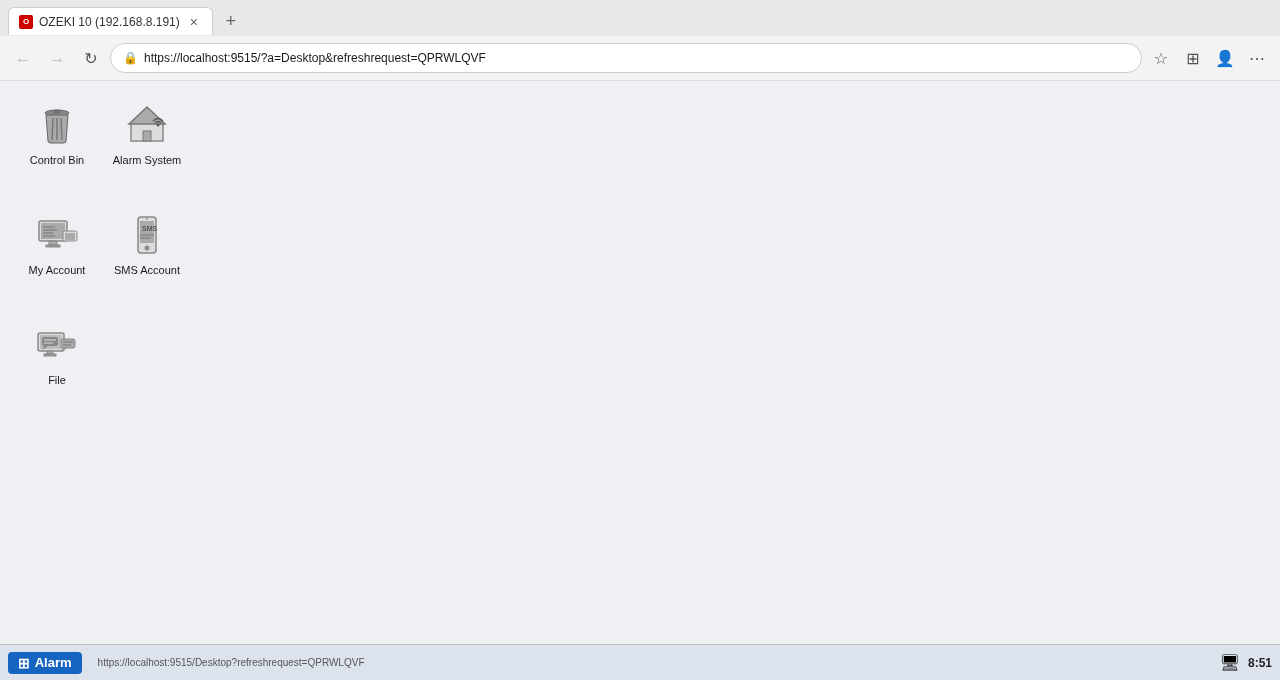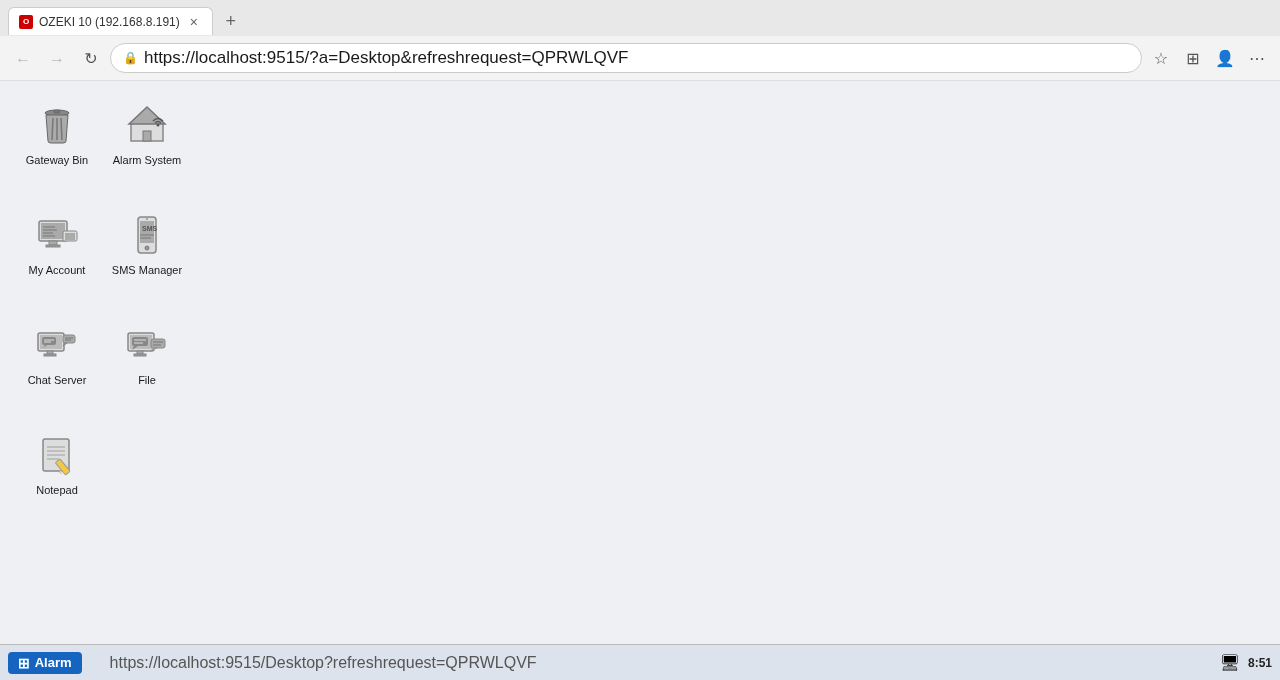--- a/index.html
+++ b/index.html
@@ -12,36 +12,36 @@
     .tab-favicon { width: 14px; height: 14px; margin-right: 6px; background: #cc0000; border-radius: 2px; display: flex; align-items: center; justify-content: center; color: white; font-size: 8px; font-weight: bold; flex-shrink: 0; }
     .tab-title { flex: 1; overflow: hidden; text-overflow: ellipsis; white-space: nowrap; }
     .tab-close { margin-left: 6px; color: #666; font-size: 14px; cursor: pointer; width: 16px; height: 16px; display: flex; align-items: center; justify-content: center; border-radius: 50%; }
     .tab-add { width: 28px; height: 28px; display: flex; align-items: center; justify-content: center; margin-left: 4px; color: #666; font-size: 18px; cursor: pointer; border-radius: 50%; }
 
     .nav-bar { display: flex; align-items: center; padding: 4px 8px; background: #f3f3f3; height: 44px; gap: 4px; }
     .nav-btn { width: 30px; height: 30px; display: flex; align-items: center; justify-content: center; cursor: pointer; border-radius: 50%; color: #555; font-size: 16px; border: none; background: transparent; }
     .nav-btn.disabled { color: #bbb; cursor: default; }
     .address-bar { flex: 1; display: flex; align-items: center; background: #fff; border: 1px solid #ccc; border-radius: 20px; padding: 0 12px; height: 30px; font-size: 13px; color: #333; }
     .address-bar-icon { color: #666; margin-right: 6px; font-size: 12px; }
-    .address-text { flex: 1; font-size: 17px; color: #1a1a1a; }
+    .address-text { flex: 1; font-size: 12px; color: #1a1a1a; }
     .nav-actions { display: flex; gap: 2px; }
 
     
     .desktop { flex: 1; background: #eef0f3; padding: 12px; overflow: hidden; position: relative; }
     .desktop-grid { display: grid; grid-template-columns: 90px 90px; grid-template-rows: repeat(5, 110px); gap: 0; }
 
     .desktop-icon { display: flex; flex-direction: column; align-items: center; cursor: pointer; padding: 8px 4px; border-radius: 4px; width: 90px; }
     .icon-img { width: 48px; height: 48px; display: flex; align-items: center; justify-content: center; margin-bottom: 4px; }
     .icon-label { font-size: 11px; color: #1a1a1a; text-align: center; line-height: 1.3; }
 
     
     .taskbar { height: 36px; background: #dce3ed; border-top: 1px solid #bbb; display: flex; align-items: center; padding: 0 8px; flex-shrink: 0; justify-content: space-between; }
     .start-btn { display: flex; align-items: center; gap: 5px; background: #1565c0; color: white; border: none; border-radius: 4px; padding: 3px 10px; cursor: pointer; font-size: 13px; font-weight: bold; }
     .start-btn-icon { font-size: 14px; }
-    .taskbar-status { font-size: 16px; color: #555; flex: 1; padding-left: 28px; }
+    .taskbar-status { font-size: 10px; color: #555; flex: 1; padding-left: 16px; }
     .taskbar-right { display: flex; align-items: center; gap: 8px; }
     .taskbar-clock { font-size: 12px; color: #222; font-weight: 700; }
 
     
     svg { width: 44px; height: 44px; }
   </style>
 </head>
 <body>
 
 <div class="browser-chrome">
@@ -89,21 +89,21 @@
 
           <path d="M11 12 L13 38 Q13 40 16 40 L28 40 Q31 40 31 38 L33 12 Z" fill="#aaa" stroke="#666" stroke-width="1"></path>
 
           <line x1="18" y1="15" x2="17" y2="37" stroke="#777" stroke-width="1.5"></line>
           <line x1="22" y1="15" x2="22" y2="37" stroke="#777" stroke-width="1.5"></line>
           <line x1="26" y1="15" x2="27" y2="37" stroke="#777" stroke-width="1.5"></line>
 
           <rect x="19" y="7" width="6" height="3" rx="1" fill="#777" stroke="#555" stroke-width="0.5"></rect>
         </svg>
       </div>
-      <span class="icon-label">Gateway Bin</span>
+      <span class="icon-label">Control Bin</span>
     </div>
 
     <div class="desktop-icon">
       <div class="icon-img">
         <svg viewBox="0 0 44 44" fill="none" xmlns="http://www.w3.org/2000/svg">
 
           <polygon points="22,6 38,20 38,38 6,38 6,20" fill="#ddd" stroke="#888" stroke-width="1.5"></polygon>
 
           <polygon points="22,4 40,21 4,21" fill="#aaa" stroke="#777" stroke-width="1.5"></polygon>
 
@@ -149,46 +149,23 @@
           <text x="17" y="18" font-size="7" fill="#555" font-weight="bold" font-family="Arial">SMS</text>
 
           <line x1="15" y1="22" x2="29" y2="22" stroke="#777" stroke-width="1"></line>
           <line x1="15" y1="25" x2="26" y2="25" stroke="#777" stroke-width="1"></line>
 
           <circle cx="22" cy="35" r="2" fill="#999" stroke="#777" stroke-width="1"></circle>
 
           <circle cx="22" cy="6" r="1" fill="#999"></circle>
         </svg>
       </div>
-      <span class="icon-label">SMS Manager</span>
-    </div>
-
-    <div class="desktop-icon">
-      <div class="icon-img">
-        <svg viewBox="0 0 44 44" fill="none" xmlns="http://www.w3.org/2000/svg">
-
-          <rect x="3" y="10" width="26" height="18" rx="2" fill="#ddd" stroke="#888" stroke-width="1.5"></rect>
-          <rect x="5" y="12" width="22" height="14" fill="#bbb"></rect>
-
-          <rect x="12" y="28" width="6" height="3" fill="#aaa" stroke="#888" stroke-width="1"></rect>
-          <rect x="9" y="31" width="12" height="2" fill="#999" stroke="#888" stroke-width="1"></rect>
-
-          <rect x="7" y="14" width="14" height="8" rx="2" fill="#888"></rect>
-          <polygon points="10,22 8,25 12,22" fill="#888"></polygon>
-          <line x1="9" y1="17" x2="19" y2="17" stroke="#ddd" stroke-width="1"></line>
-          <line x1="9" y1="19" x2="16" y2="19" stroke="#ddd" stroke-width="1"></line>
-
-          <rect x="28" y="12" width="12" height="8" rx="2" fill="#aaa" stroke="#888" stroke-width="1"></rect>
-          <polygon points="30,20 28,23 32,20" fill="#aaa" stroke="#888" stroke-width="1"></polygon>
-          <line x1="30" y1="15" x2="38" y2="15" stroke="#777" stroke-width="1"></line>
-          <line x1="30" y1="17" x2="36" y2="17" stroke="#777" stroke-width="1"></line>
-        </svg>
-      </div>
-      <span class="icon-label">Chat Server</span>
-    </div>
+      <span class="icon-label">SMS Account</span>
+    </div>
+
 
 
     <div class="desktop-icon">
       <div class="icon-img">
         <svg viewBox="0 0 44 44" fill="none" xmlns="http://www.w3.org/2000/svg">
 
           <rect x="3" y="10" width="26" height="18" rx="2" fill="#ddd" stroke="#888" stroke-width="1.5"></rect>
           <rect x="5" y="12" width="22" height="14" fill="#bbb"></rect>
 
           <rect x="12" y="28" width="6" height="3" fill="#aaa" stroke="#888" stroke-width="1"></rect>
@@ -201,37 +178,20 @@
 
           <rect x="26" y="16" width="14" height="9" rx="2" fill="#aaa" stroke="#888" stroke-width="1"></rect>
           <polygon points="28,25 26,28 32,25" fill="#aaa" stroke="#888" stroke-width="0.5"></polygon>
           <line x1="28" y1="19" x2="38" y2="19" stroke="#777" stroke-width="1"></line>
           <line x1="28" y1="22" x2="36" y2="22" stroke="#777" stroke-width="1"></line>
         </svg>
       </div>
       <span class="icon-label">File</span>
     </div>
 
-    <div class="desktop-icon">
-      <div class="icon-img">
-        <svg viewBox="0 0 44 44" fill="none" xmlns="http://www.w3.org/2000/svg">
-
-          <rect x="8" y="6" width="26" height="32" rx="2" fill="#ddd" stroke="#888" stroke-width="1.5"></rect>
-
-          <line x1="12" y1="14" x2="30" y2="14" stroke="#aaa" stroke-width="1.2"></line>
-          <line x1="12" y1="18" x2="30" y2="18" stroke="#aaa" stroke-width="1.2"></line>
-          <line x1="12" y1="22" x2="30" y2="22" stroke="#aaa" stroke-width="1.2"></line>
-          <line x1="12" y1="26" x2="24" y2="26" stroke="#aaa" stroke-width="1.2"></line>
-
-          <rect x="24" y="24" width="6" height="16" rx="1" fill="#f5c842" stroke="#999" stroke-width="1" transform="rotate(-40 30 32)"></rect>
-          <polygon points="24,38 26,42 28,38" fill="#e8d0a0" transform="rotate(-40 26 40)"></polygon>
-        </svg>
-      </div>
-      <span class="icon-label">Notepad</span>
-    </div>
 
 
   </div>
 </div>
 
 <div class="taskbar">
   <button class="start-btn">
     <span class="start-btn-icon">⊞</span>
     <span>Alarm</span>
   </button>

